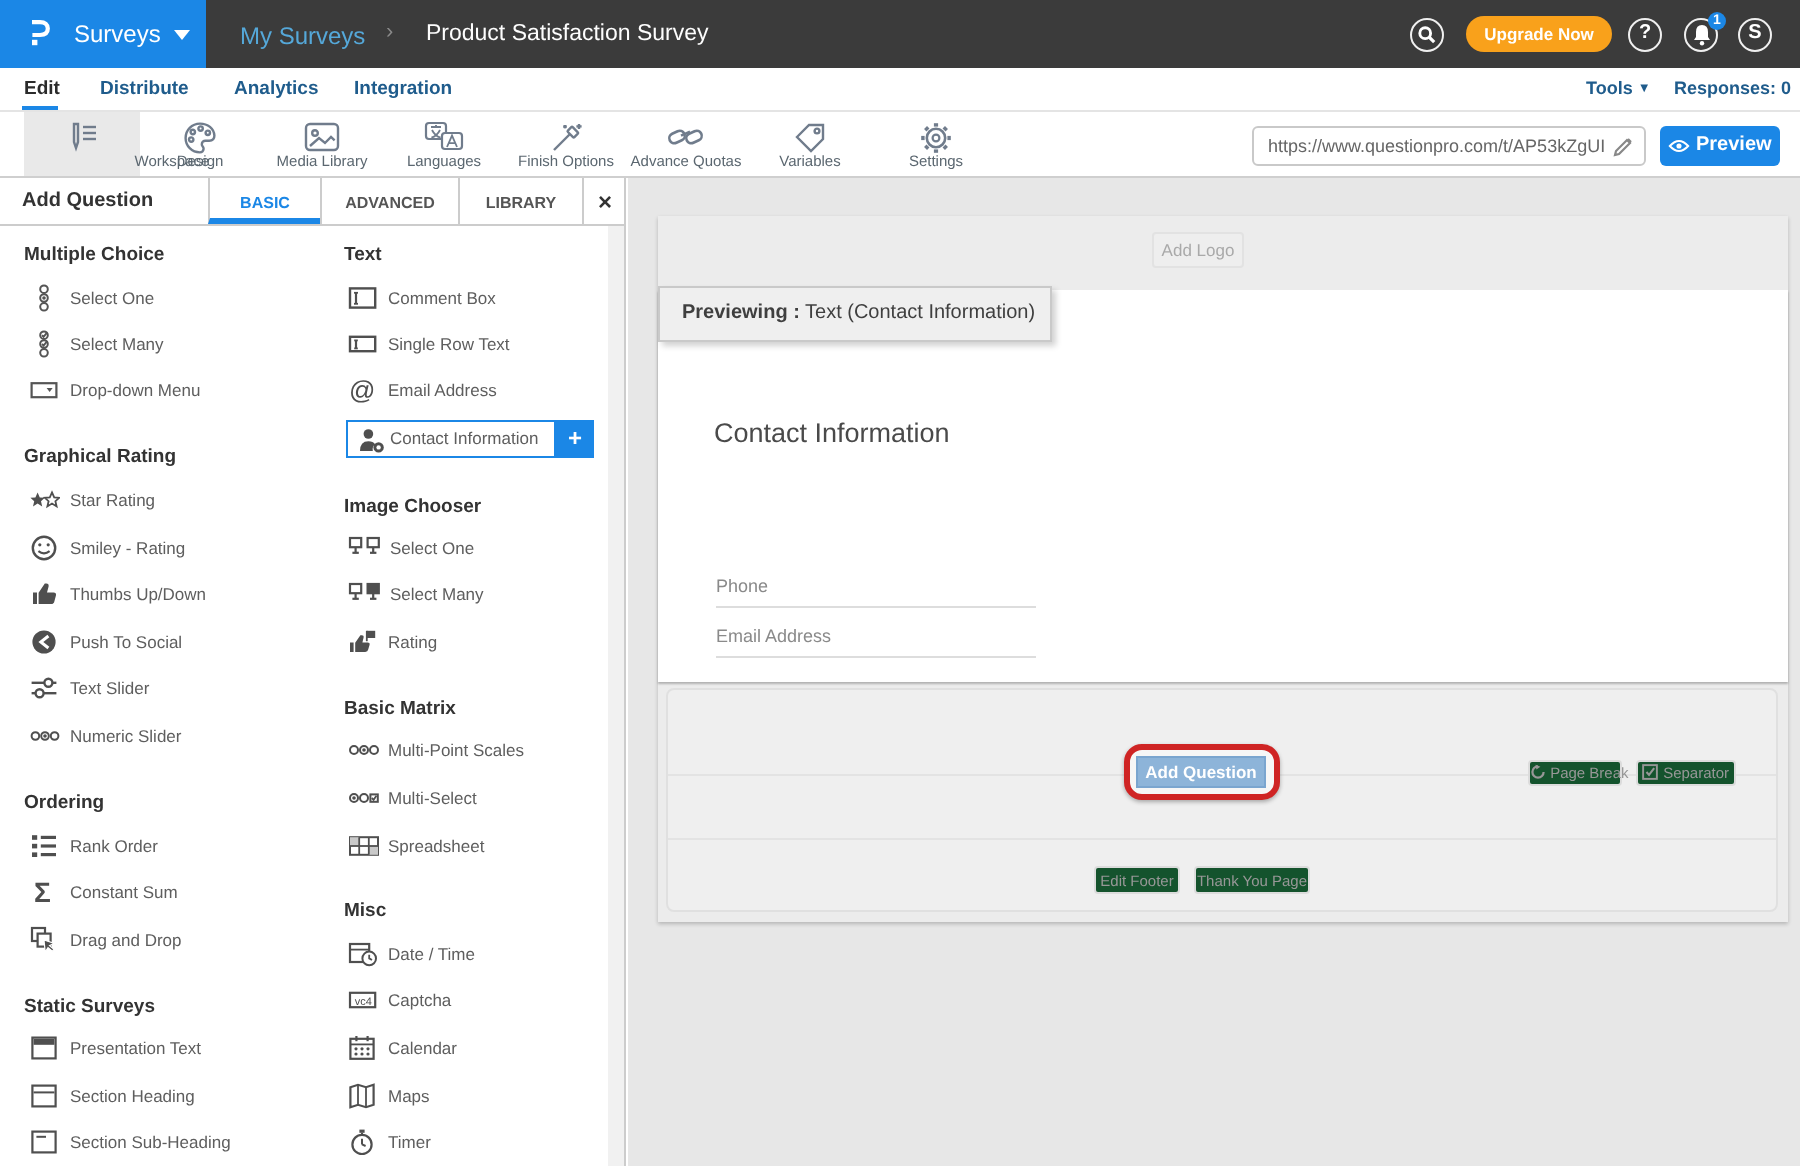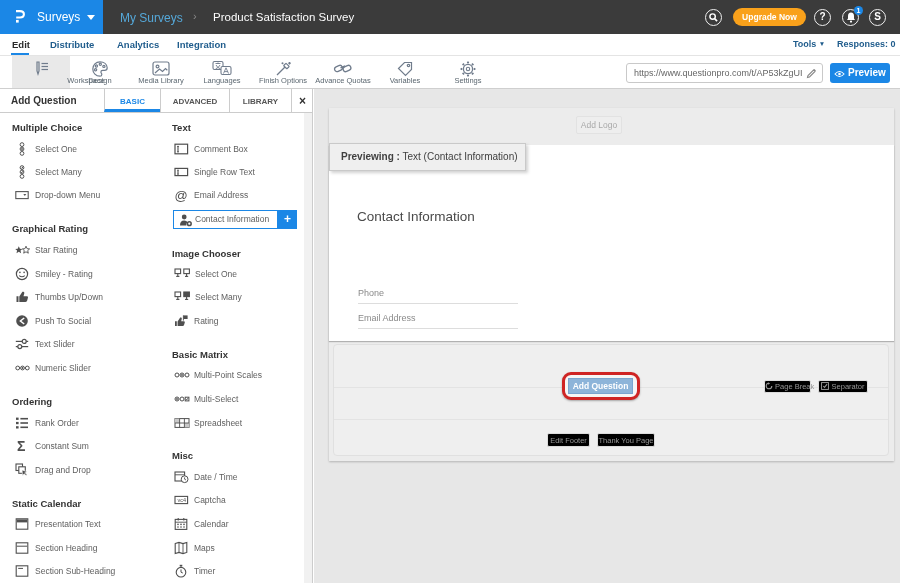--- a/index.html
+++ b/index.html
@@ -57,21 +57,21 @@
 .card { position:absolute; left:15px; top:19px; width:565px; height:353px; background:#ececec; box-shadow:0 1px 2px rgba(0,0,0,0.22); }
 .addlogo { position:absolute; left:247px; top:8px; width:46px; height:18px; border:1px solid #e2e2e2; background:#eee; border-radius:2px; color:#a9a9a9; font-size:8.5px; text-align:center; line-height:16px; }
 .whitep { position:absolute; left:0; top:37px; width:100%; height:196px; background:#fff; box-shadow:0 1px 1px rgba(0,0,0,0.25); }
 .tooltip { position:absolute; left:0px; top:35px; width:197px; height:28px; background:#efefef; border:1px solid #c9c9c9; box-shadow:2px 2px 3px rgba(0,0,0,0.18); font-size:10px; color:#3f3f3f; line-height:26px; padding-left:11px; }
 .ciheading { position:absolute; left:28px; top:101px; font-size:13.5px; color:#4a4a4a; }
 .fld { position:absolute; left:29px; width:160px; border-bottom:1px solid #ddd; font-size:9px; color:#8a8a8a; height:16px; }
 .innerbox { position:absolute; left:4px; top:236px; width:556px; height:112px; background:#efefef; border:1px solid #e0e0e0; border-radius:4px; }
 .hline { position:absolute; left:0; width:100%; border-top:1px solid #e3e3e3; }
 .redring { position:absolute; left:228px; top:27px; width:78px; height:28px; border:3.5px solid #cf2424; border-radius:9px; background:#f6f6f6; box-shadow:0 1px 2px rgba(0,0,0,0.3); }
 .addq { position:absolute; left:3px; top:2.5px; width:65px; height:16.5px; background:#8db4d9; border:1px solid #7aa5cf; color:#fff; font-size:8.5px; font-weight:bold; text-align:center; line-height:15px; }
-.smbtn { position:absolute; border:1px solid #dcdcdc; background:#000000; color:#979797; font-size:8.5px; text-align:center; border-radius:2px; }
+.smbtn { position:absolute; border:1px solid #dcdcdc; background:#14532d; color:#979797; font-size:8.5px; text-align:center; border-radius:2px; }
 </style>
 </head>
 <body>
 
 <div class="topbar">
   <div class="logoblk">
     <svg style="position:absolute;left:15px;top:9px;" width="10" height="14" viewBox="0 0 10 14">
       <path d="M1 2.1 L5 2.1 Q8.9 2.1 8.9 5.3 Q8.9 8.5 5 8.5 L1.2 8.5" fill="none" stroke="#fff" stroke-width="2.1"></path>
       <rect x="1" y="10.9" width="2.7" height="2.7" fill="#fff"></rect>
     </svg>
@@ -300,21 +300,21 @@
     </div>
   <div class="itm" style="left:15px; top:374px;">
       <svg width="14" height="14" viewBox="0 0 14 14">
         <rect x="1" y="1" width="6.5" height="6.5" fill="none" stroke="#4f4f4f" stroke-width="1.1"></rect>
         <rect x="3.8" y="3.8" width="6.5" height="6.5" fill="#fff" stroke="#4f4f4f" stroke-width="1.1"></rect>
         <path d="M7 7 L7.6 13 L9 10.8 L11.2 12.6 L12 11.6 L9.8 9.8 L12.2 8.7 Z" fill="#4f4f4f" stroke="#fff" stroke-width="0.6"></path>
       </svg>
       <span class="t">Drag and Drop</span>
     </div>
 
-  <div class="hdg" style="left:12px; top:409px;">Static Calendar</div>
+  <div class="hdg" style="left:12px; top:409px;">Static Surveys</div>
   <div class="itm" style="left:15px; top:428px;">
       <svg width="14" height="14" viewBox="0 0 14 14">
         <rect x="1.2" y="1.8" width="11.6" height="10.4" fill="none" stroke="#4f4f4f" stroke-width="1.1"></rect>
         <rect x="1.8" y="2.4" width="10.4" height="3" fill="#4f4f4f"></rect>
       </svg>
       <span class="t">Presentation Text</span>
     </div>
   <div class="itm" style="left:15px; top:452px;">
       <svg width="14" height="14" viewBox="0 0 14 14">
         <rect x="1.2" y="1.8" width="11.6" height="10.4" fill="none" stroke="#4f4f4f" stroke-width="1.1"></rect>

